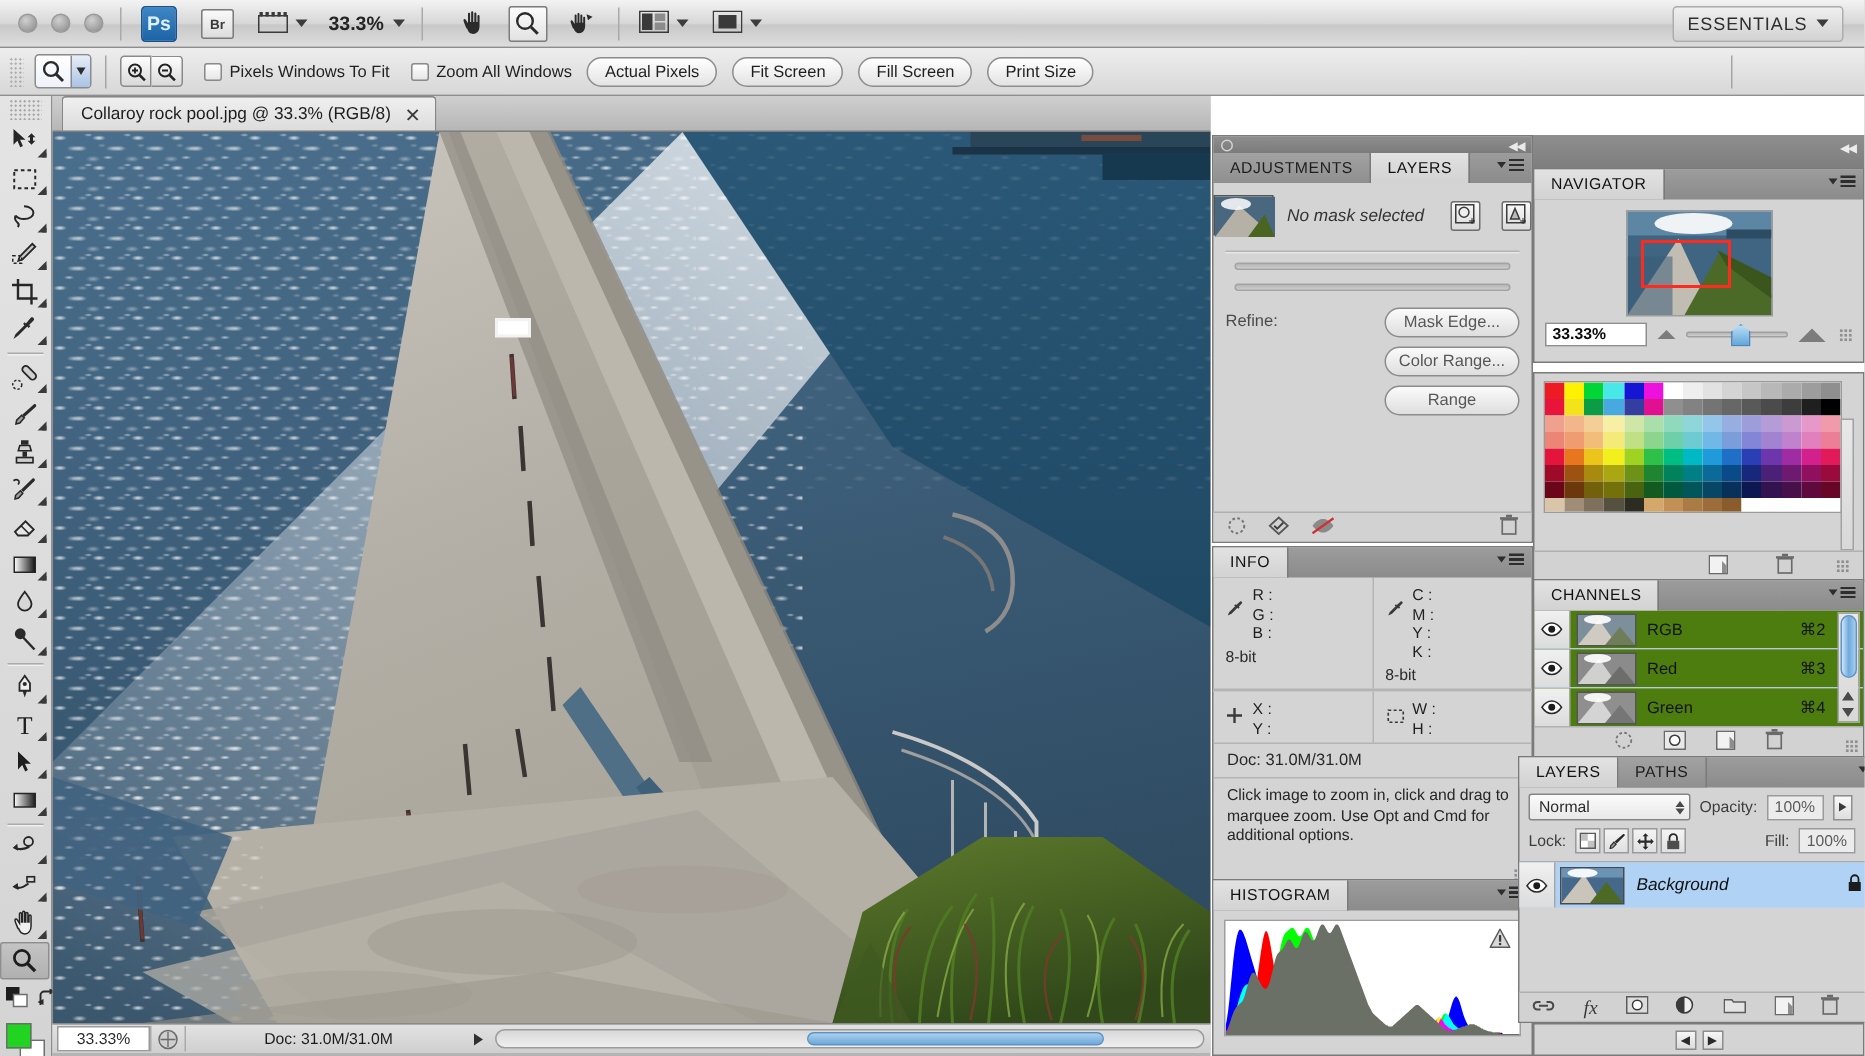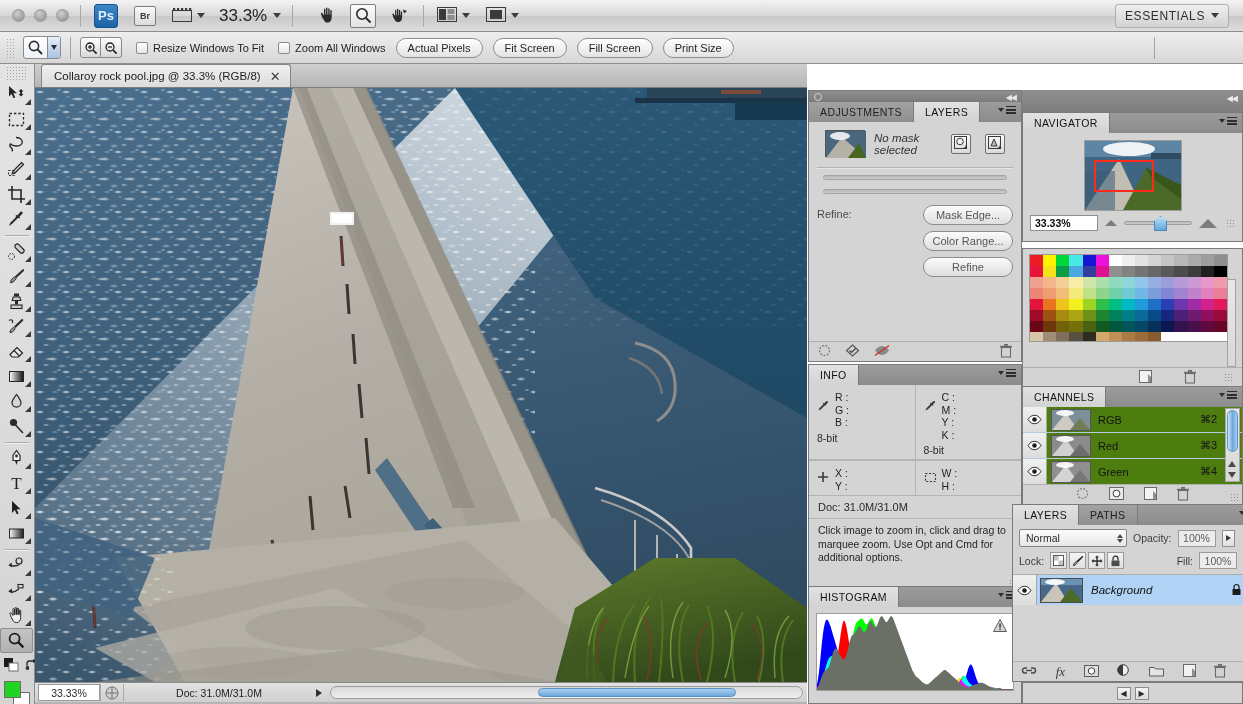--- a/index.html
+++ b/index.html
@@ -30,21 +30,21 @@
     border:1px solid #15528f; margin-left:2px;
   }
   .bricon{
     width:22px;height:20px;border:1px solid #7b7b7b;border-radius:2px;
     background:linear-gradient(#fafafa,#dcdcdc);
     display:flex;align-items:center;justify-content:center;
     font-size:9px;font-weight:bold;color:#3b3b3b; margin-left:16px;
   }
   .mb-item{ display:flex; align-items:center; gap:5px; margin-left:16px; cursor:default; }
   .caret{ width:0;height:0;border-left:4px solid transparent;border-right:4px solid transparent;border-top:5px solid #3c3c3c; }
-  .zoomval{ font-size:17px; color:#242424; margin-left:14px; }
+  .zoomval{ font-size:13px; color:#242424; margin-left:14px;font-weight:bold; }
   .mb-tool{ width:26px;height:24px; display:flex;align-items:center;justify-content:center; margin-left:10px; }
   .mb-tool.active{ border:1px solid #7d7d7d; border-radius:2px; background:linear-gradient(#fcfcfc,#e2e2e2); }
   .filmicon{ width:20px;height:15px; position:relative; }
   .essentials{
     margin-left:auto; margin-right:14px; display:flex;align-items:center;gap:6px;
     font-size:12px; letter-spacing:.6px; color:#2e2e2e;
     border:1px solid #adadad; border-radius:3px;
     background:linear-gradient(#efefef,#d2d2d2); padding:4px 9px;
   }
 
@@ -143,21 +143,21 @@
   .pmenu .ct{ width:0;height:0;border-left:3px solid transparent;border-right:3px solid transparent;border-top:4px solid #2d2d2d; }
   .pmenu .ln{ width:10px; height:8px;
     background:repeating-linear-gradient(#2d2d2d 0 1.5px, transparent 1.5px 3.2px); }
   .pcollapse{ height:11px; background:linear-gradient(#8e8e8e,#7b7b7b); position:relative; }
   .pcollapse .dbl{ position:absolute; right:5px; top:2px; font-size:8px; color:#e9e9e9; letter-spacing:-1px; }
   .pcollapse .circ{ position:absolute; left:5px; top:2px; width:8px;height:8px;border-radius:50%;
     border:1px solid #d2d2d2; }
 
   
   #p-masks{ left:808px; top:90px; width:214px; height:272px; }
-  .mk-head{ display:flex; align-items:center; padding:8px 16px 6px; gap:9px; }
+  .mk-head{ display:flex; align-items:center; padding:8px 0 6px; gap:9px; }
   .mk-thumb{ width:40px;height:27px; border:1px solid #555; background-size:cover; }
   .mk-lbl{ font-style:italic; font-size:11.5px; color:#333; flex:1; }
   .sqbtn{ width:20px;height:20px; border:1px solid #6e6e6e; border-radius:2px;
     background:linear-gradient(#fafafa,#dadada); display:flex;align-items:center;justify-content:center; }
   .mrow{ display:flex; align-items:center; padding:2px 8px; }
   .mrow .lb{ width:62px; color:#4b4b4b; font-size:11px; }
   .minput{ margin-left:auto; width:70px;height:18px; background:#fff; border:1px solid #6f6f6f; }
   .mslider{ height:5px; margin:7px 14px 9px; border-radius:3px;
     background:linear-gradient(#b6b6b6,#cdcdcd); border:1px solid #a3a3a3; }
   .hrule{ height:1px; background:#b4b4b4; margin:4px 8px; box-shadow:0 1px 0 #e6e6e6; }
@@ -365,21 +365,21 @@
       <svg width="14" height="14" viewBox="0 0 14 14">
           <circle cx="6" cy="6" r="4" fill="none" stroke="#222" stroke-width="1.3"></circle>
           <line x1="4" y1="6" x2="8" y2="6" stroke="#222" stroke-width="1.2"></line>
           <line x1="9" y1="9" x2="12.6" y2="12.6" stroke="#222" stroke-width="1.7"></line>
         </svg>
     </div>
   </div>
 
   <label class="cbwrap">
     <span class="cbox"></span>
-    <span>Resize Windows To Fit</span>
+    <span>Pixels Windows To Fit</span>
   </label>
   <label class="cbwrap">
     <span class="cbox"></span>
     <span>Zoom All Windows</span>
   </label>
 
   <div class="pillbtn">Actual Pixels</div>
   <div class="pillbtn">Fit Screen</div>
   <div class="pillbtn">Fill Screen</div>
   <div class="pillbtn">Print Size</div>
@@ -791,21 +791,21 @@
 
   <div class="mslider"></div>
 
   <div class="mslider"></div>
 
   <div class="mrow" style="align-items:flex-start">
     <span class="lb" style="padding-top:3px">Refine:</span>
     <div style="margin-left:auto;display:flex;flex-direction:column">
       <div class="rbtn">Mask Edge...</div>
       <div class="rbtn">Color Range...</div>
-      <div class="rbtn">Refine</div>
+      <div class="rbtn">Range</div>
     </div>
   </div>
 
   <div class="pfoot">
     <span>
       <svg width="13" height="13" viewBox="0 0 13 13">
           <circle cx="6.5" cy="6.5" r="5" fill="none" stroke="#757575" stroke-width="1.3" stroke-dasharray="1.8 1.6"></circle>
         </svg>
     </span>
     <span>

